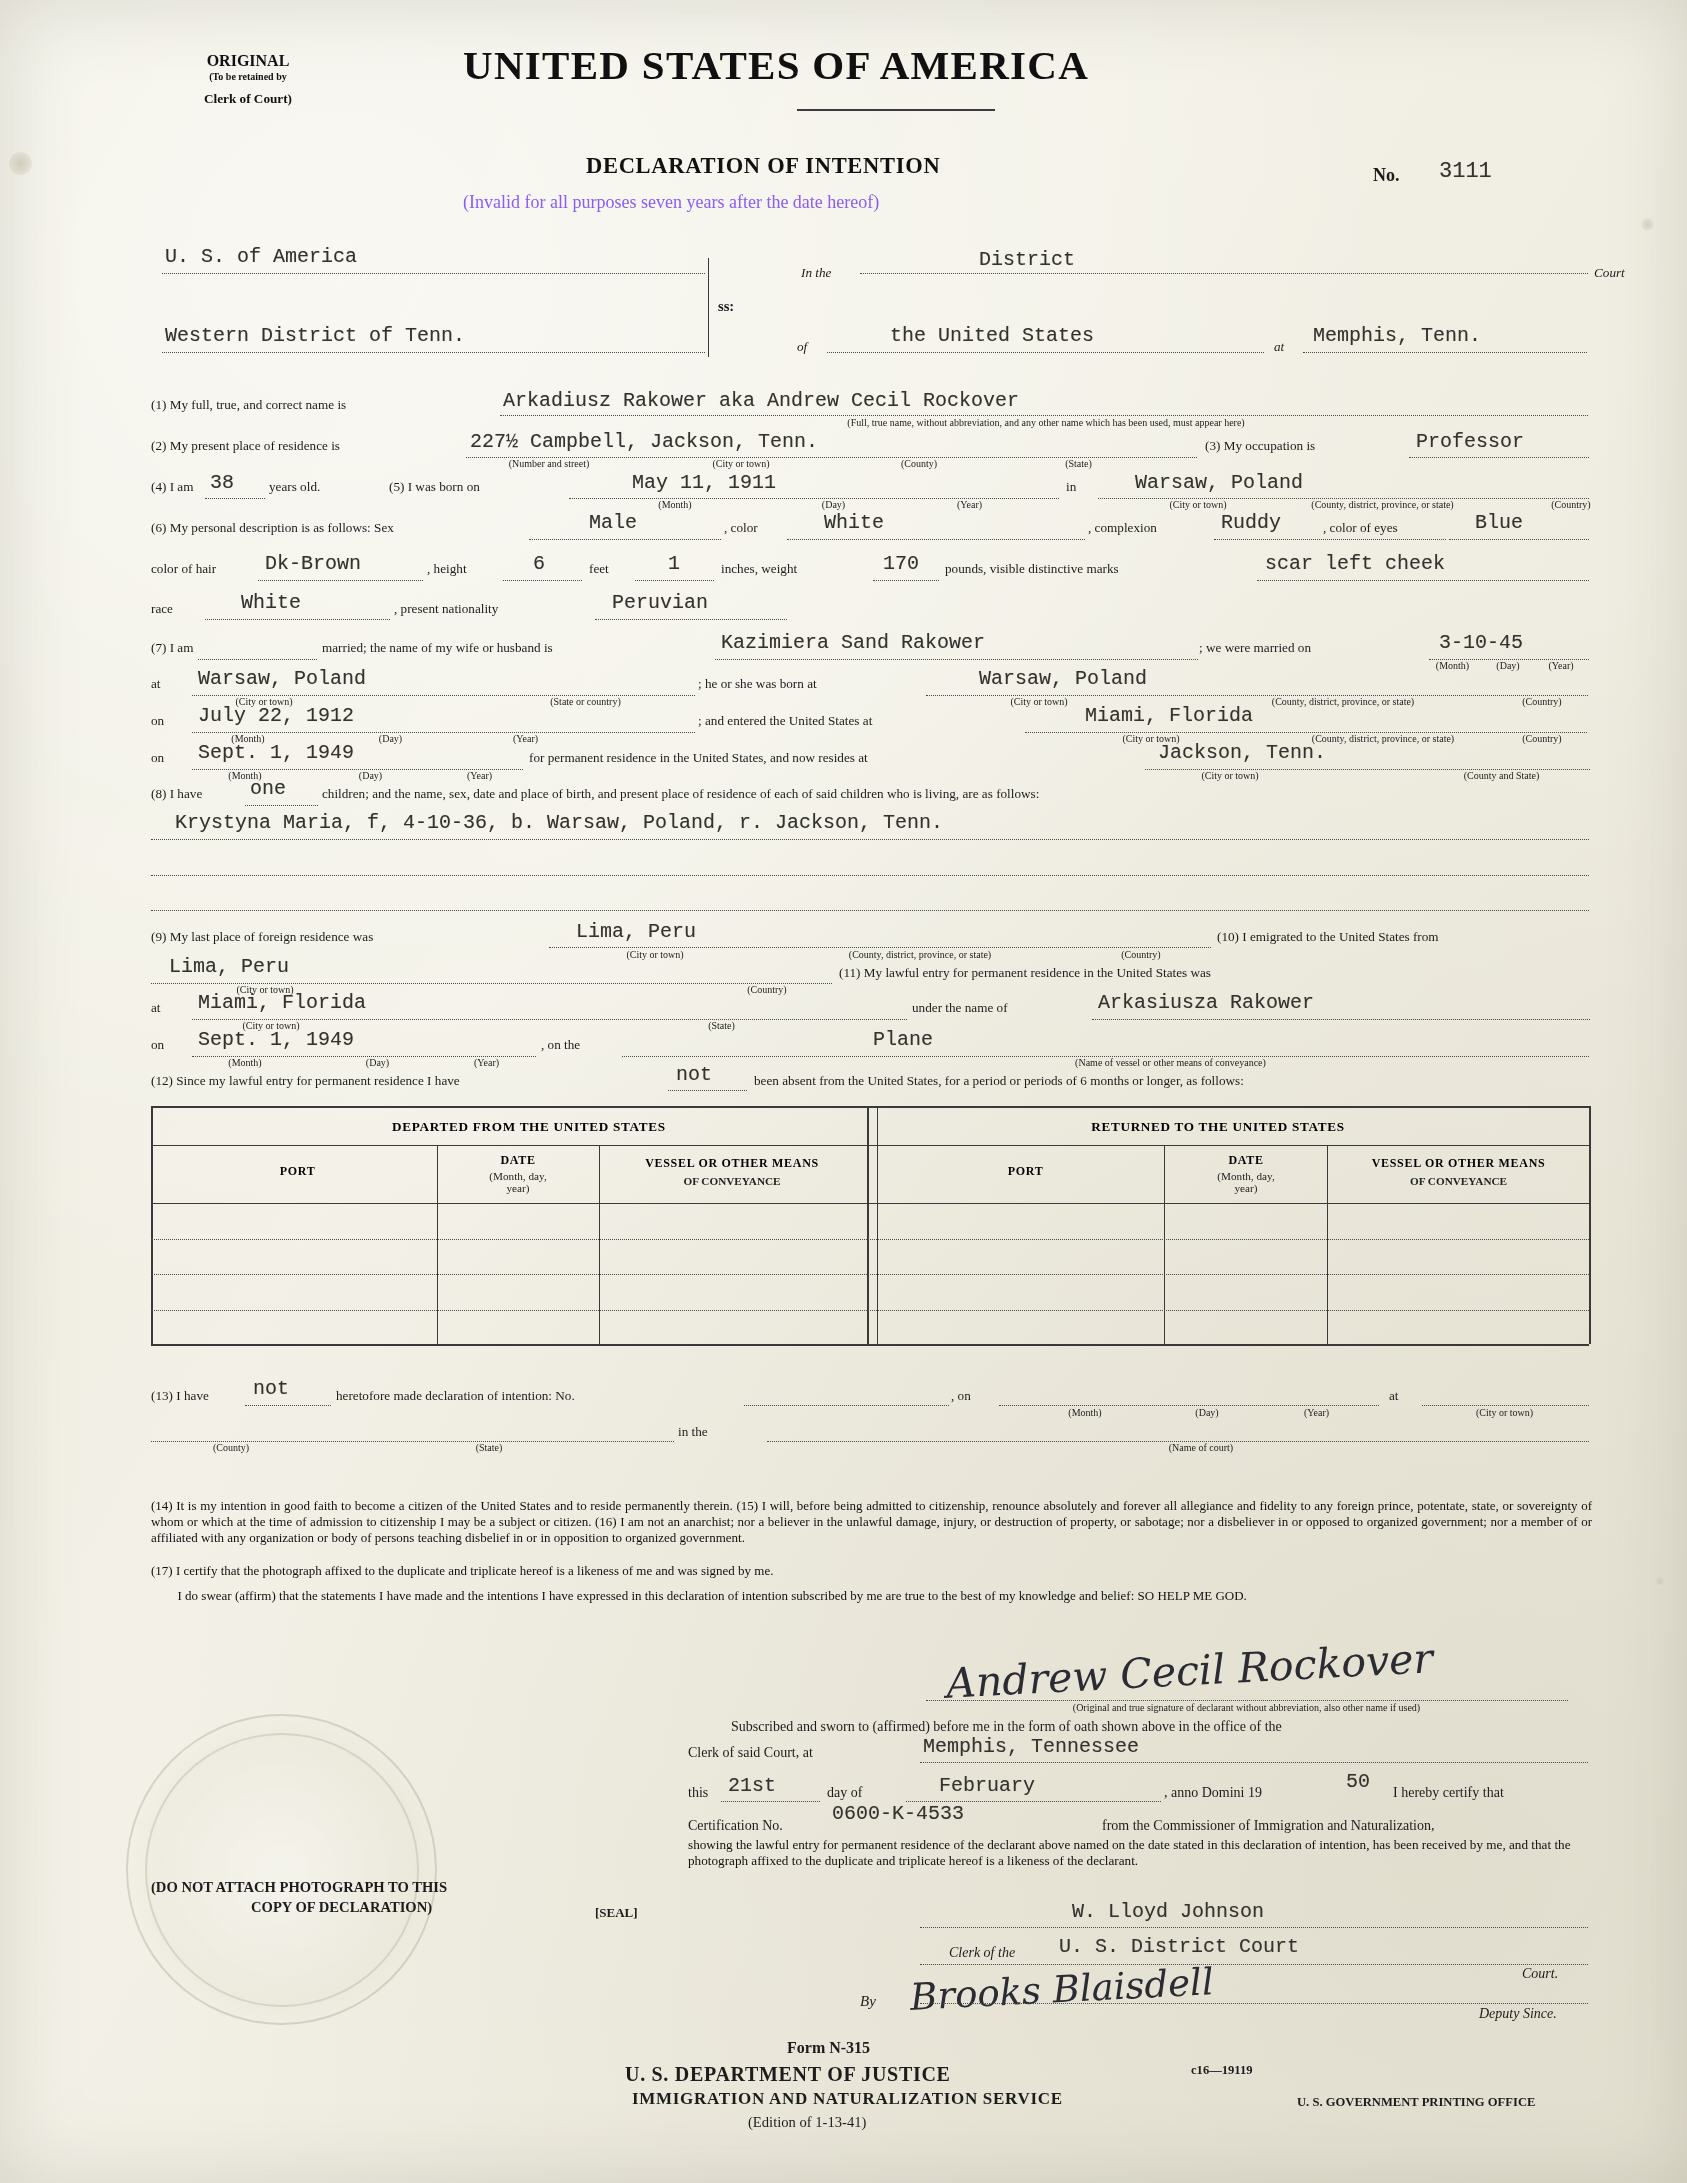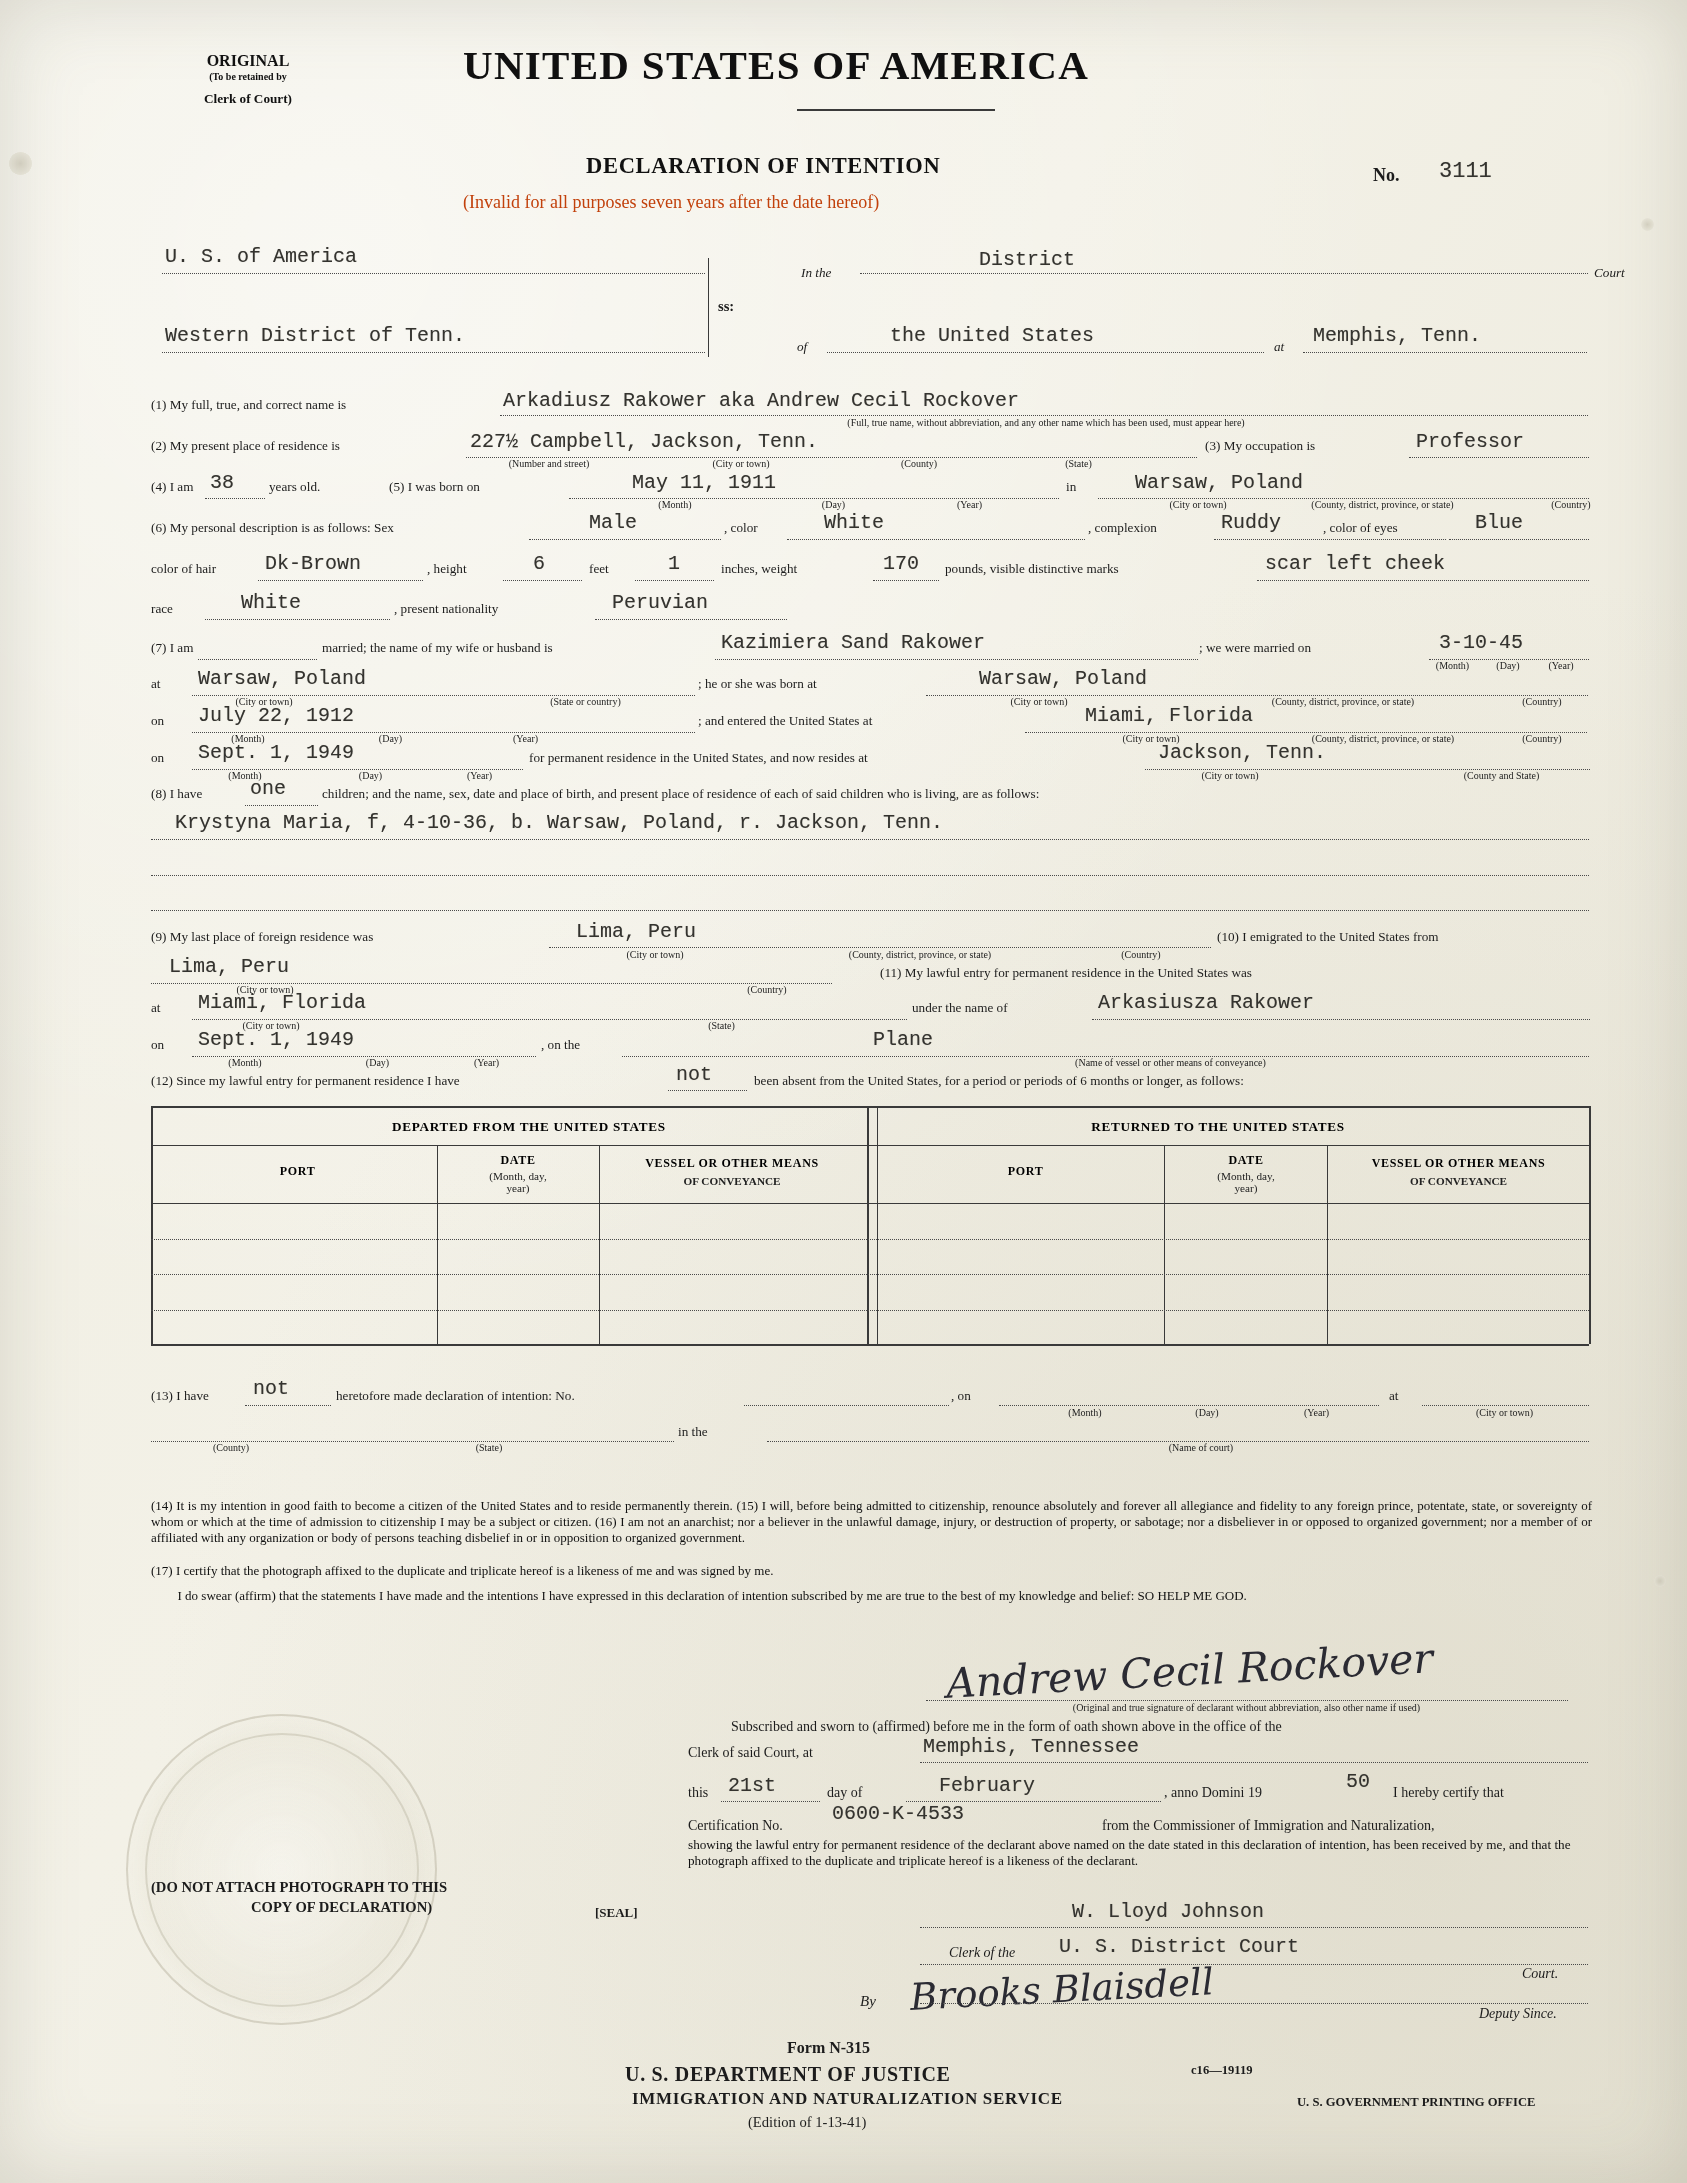--- a/index.html
+++ b/index.html
@@ -67,21 +67,21 @@
     font-weight:bold;
     font-size:22.5px;
     letter-spacing:0.7px;
     color:#111;
     position:absolute;
     white-space:pre;
   }
   .h3{
     font-family:"Liberation Serif", serif;
     font-size:18px;
-    color:#c2410c;
+    color:#8b5cf6;
     position:absolute;
     white-space:pre;
   }
   .orig{
     font-family:"Liberation Serif", serif;
     font-weight:bold;
     font-size:16px;
     color:#111;
     position:absolute;
     white-space:pre;
@@ -312,21 +312,21 @@
     <div class="dot" style="left:549px;top:947px;width:662px;"></div>
     <div class="capt" style="left:582px;top:949px;width:146px;">(City or town)</div>
     <div class="capt" style="left:781px;top:949px;width:278px;">(County, district, province, or state)</div>
     <div class="capt" style="left:1085px;top:949px;width:112px;">(Country)</div>
     <div class="lbl" style="position:absolute;left:1217px;top:929px;">(10) I emigrated to the United States from</div>
 
     <div class="tw" style="left:169px;top:955px;">Lima, Peru</div>
     <div class="dot" style="left:151px;top:983px;width:681px;"></div>
     <div class="capt" style="left:192px;top:984px;width:146px;">(City or town)</div>
     <div class="capt" style="left:701px;top:984px;width:132px;">(Country)</div>
-    <div class="lbl" style="position:absolute;left:880px;top:965px;">(11) My lawful entry for permanent residence in the United States was</div>
+    <div class="lbl" style="position:absolute;left:839px;top:965px;">(11) My lawful entry for permanent residence in the United States was</div>
 
     <div class="lbl" style="position:absolute;left:151px;top:1000px;">at</div>
     <div class="tw" style="left:198px;top:991px;">Miami, Florida</div>
     <div class="dot" style="left:192px;top:1019px;width:715px;"></div>
     <div class="capt" style="left:198px;top:1020px;width:146px;">(City or town)</div>
     <div class="capt" style="left:662px;top:1020px;width:119px;">(State)</div>
     <div class="lbl" style="position:absolute;left:912px;top:1000px;">under the name of</div>
     <div class="tw" style="left:1098px;top:991px;">Arkasiusza Rakower</div>
     <div class="dot" style="left:1092px;top:1019px;width:498px;"></div>
 

